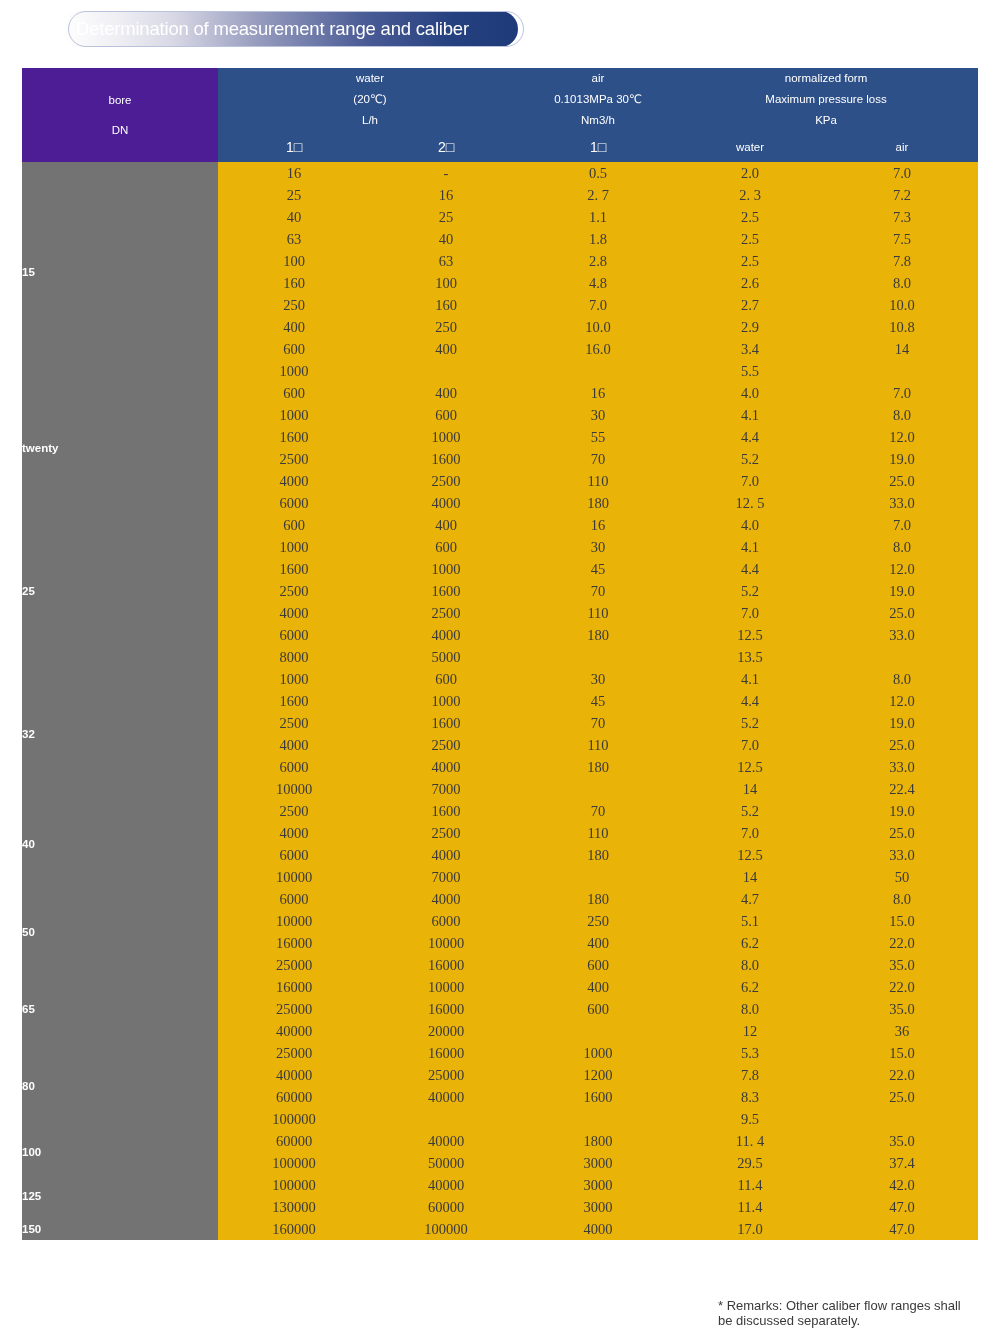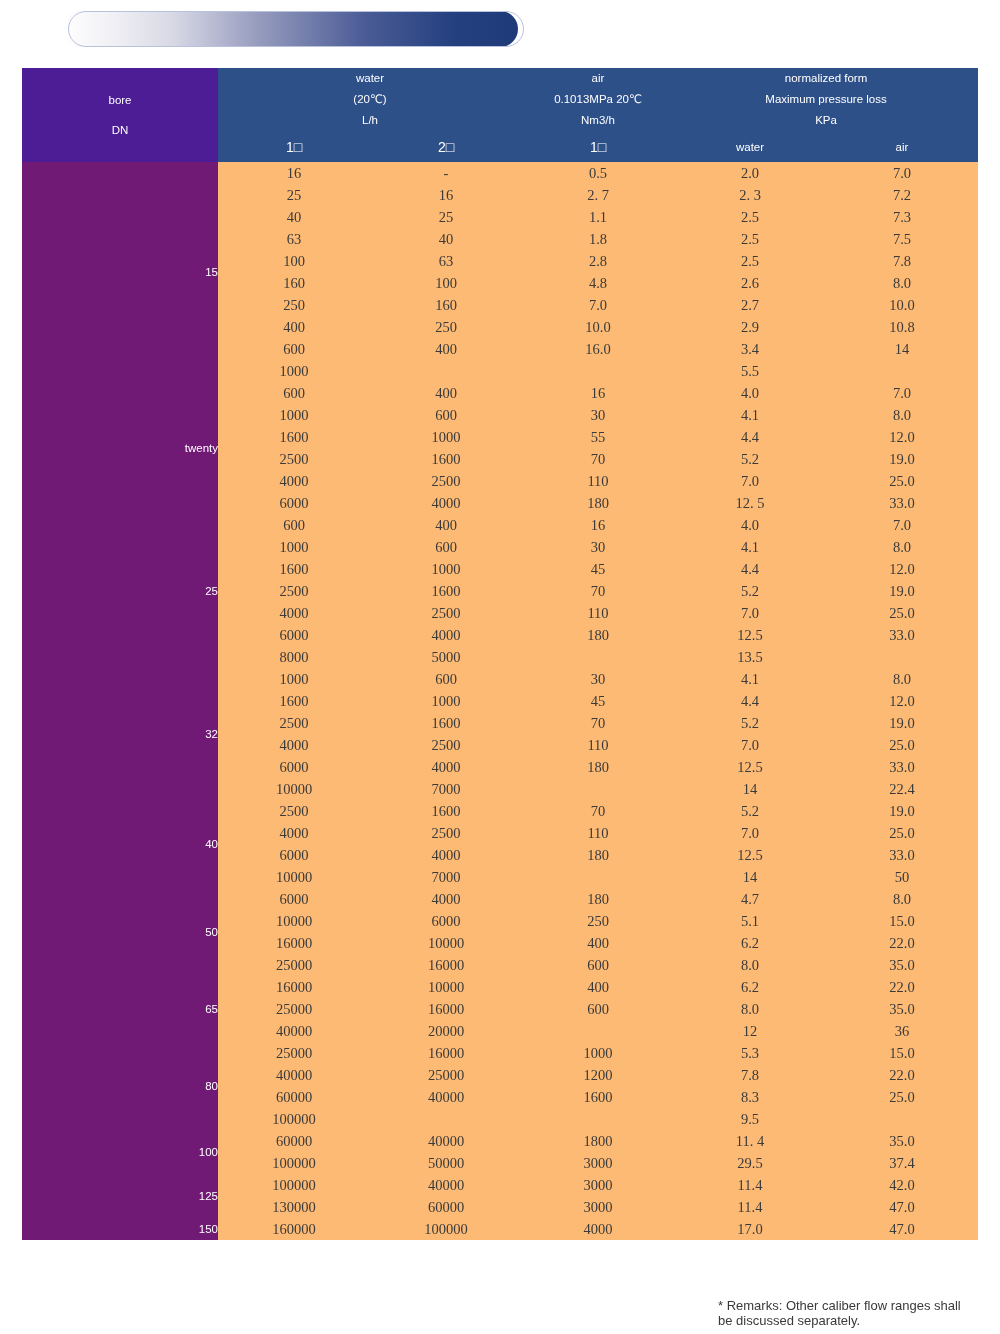--- a/index.html
+++ b/index.html
@@ -117,30 +117,31 @@
     font-size: 14px;
     height: 31px;
     border-right: 2px solid #e9edf6;
     border-bottom: 2px solid #ffffff;
   }
   .hd-sub:last-child { border-right: 0; }
   .hd-sub.small { font-size: 11.5px; }
 
   
   .dn-cell {
-    background: #701a75;
+    background: #737373;
     color: #ffffff;
-    text-align: right;
+    text-align: left;
     vertical-align: middle;
     font-size: 11.5px;
     border-right: 2px solid #e9edf6;
     border-bottom: 2px solid #e9edf6;
+    font-weight: bold;
   }
   .grp {
-    background: #fdba74;
+    background: #eab308;
     padding: 0;
     vertical-align: top;
     border-bottom: 2px solid #ffffff;
   }
   .grp-inner {
     width: 100%;
     border-collapse: collapse;
     table-layout: fixed;
   }
   .grp-inner td {
@@ -163,20 +164,21 @@
     line-height: 14.5px;
     color: #3a3a3a;
   }
 </style>
 </head>
 <body>
 
 <div class="title-wrap">
   <div class="title-pill"></div>
   <div class="title-outline"></div>
+  <div class="title-text">Determination of measurement range and caliber</div>
 </div>
 
 <table class="table">
   <colgroup>
     <col class="c-dn">
       <col class="c-w1">
       <col class="c-w2">
     <col class="c-a1">
       <col class="c-pw">
       <col class="c-pa">
@@ -187,21 +189,21 @@
         <div>bore</div>
         <div>DN</div>
       </td>
       <td class="hd" colspan="2">
         <div>water</div>
         <div>(20℃)</div>
         <div>L/h</div>
       </td>
       <td class="hd">
         <div>air</div>
-        <div>0.1013MPa 20℃</div>
+        <div>0.1013MPa 30℃</div>
         <div>Nm3/h</div>
       </td>
       <td class="hd" colspan="2">
         <div>normalized form</div>
         <div>Maximum pressure loss</div>
         <div>KPa</div>
       </td>
     </tr>
     <tr>
       <td class="hd-sub">1□</td>

